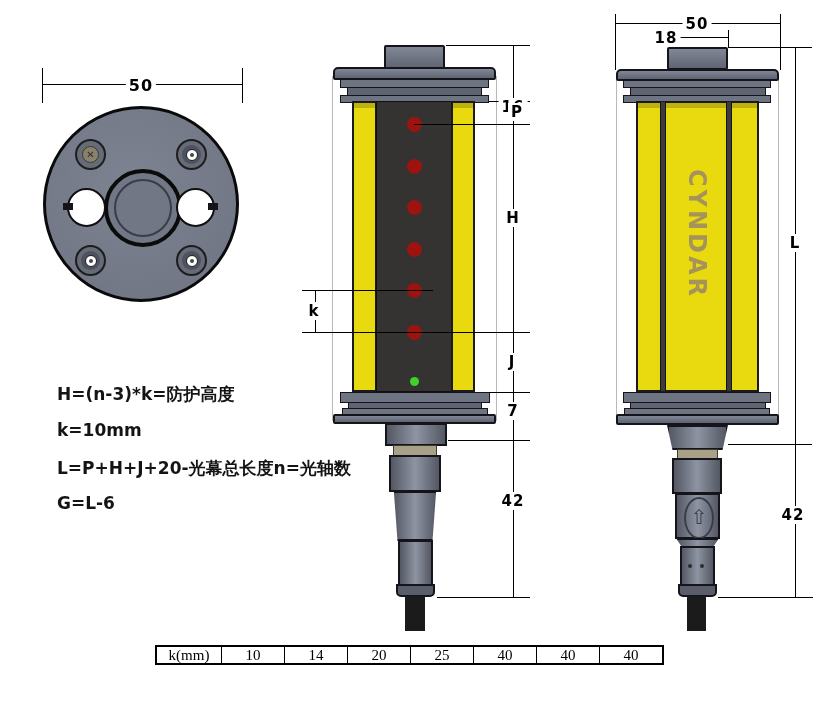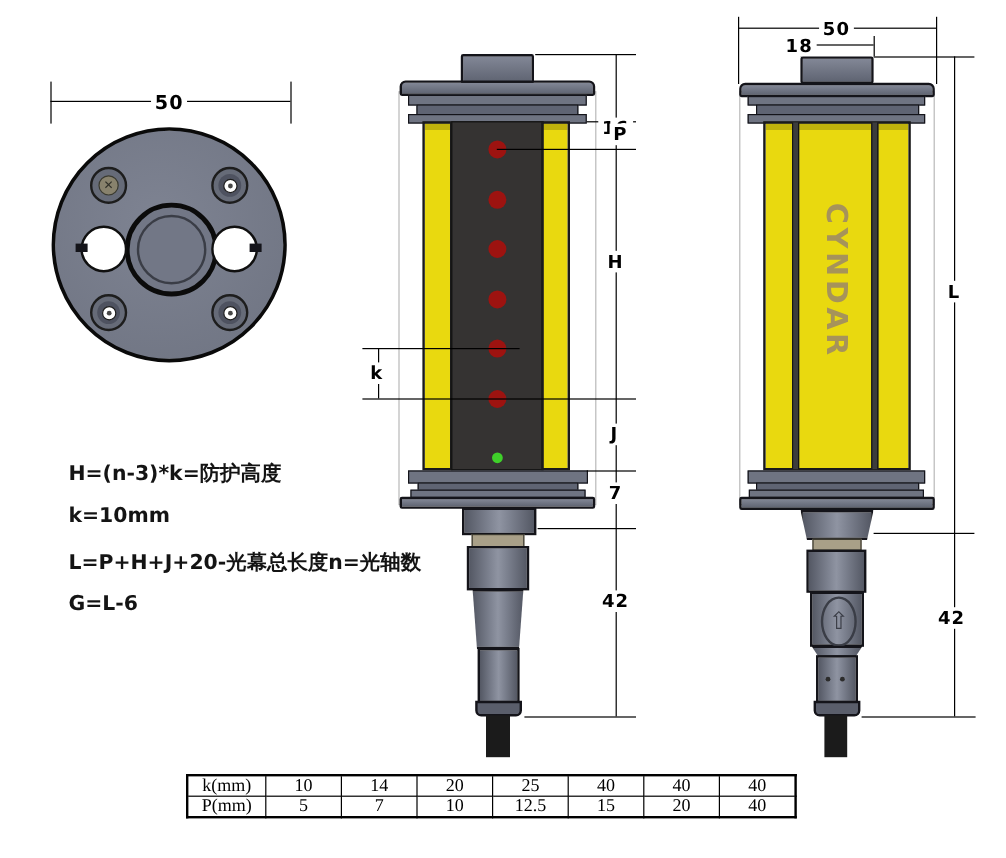--- a/index.html
+++ b/index.html
@@ -192,26 +192,16 @@
         <tr>
       <td style="width:64px;">k(mm)</td>
       <td style="width:62px;">10</td>
       <td style="width:62px;font-family:Liberation Serif, serif;">14</td>
       <td style="width:62px;">20</td>
       <td style="width:62px;">25</td>
       <td style="width:62px;">40</td>
       <td style="width:62px;">40</td>
       <td style="width:62px;">40</td>
     </tr>
-    <tr>
-      <td>P(mm)</td>
-      <td>5</td>
-      <td>7</td>
-      <td>10</td>
-      <td>12.5</td>
-      <td>15</td>
-      <td>20</td>
-      <td>40</td>
-    </tr>
   </tbody>
     </table>
 
 </div>
 
 </body></html>

